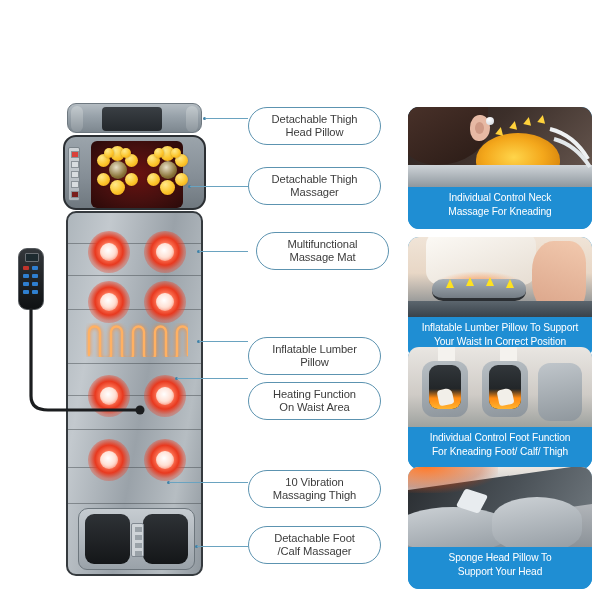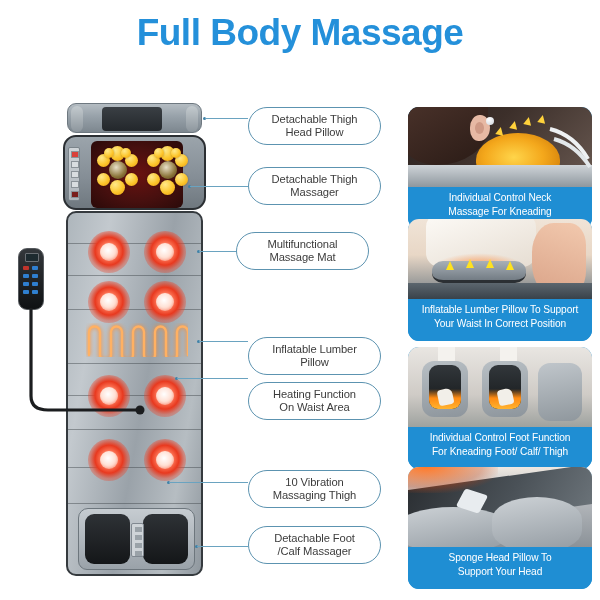--- a/index.html
+++ b/index.html
@@ -222,21 +222,20 @@
   .ph4 .r1{ left:-10px; top:40px; width:110px; height:46px; }
   .ph4 .r2{ left:84px; top:30px; width:90px; height:56px; }
   .ph4 .wedge{ position:absolute; left:52px; top:24px; width:24px; height:20px;
     background:#e8ecef; transform: rotate(18deg) skewX(-10deg); border-radius:3px; }
 </style>
 </head>
 <body>
 
 <div id="page">
 
-  <div class="title">Full Body Massage</div>
 
   <div class="product">
 
     <div class="head-pillow">
       <span class="hp-cap-l"></span>
       <span class="hp-cap-r"></span>
     </div>
 
     <div class="neck-unit">
       <div class="side-panel">
@@ -355,21 +354,21 @@
     </span>
   </div>
 
   <div class="pill" style="left:248px; top:167px">
     <span>
       <span>Detachable Thigh</span><br>
       <span>Massager</span>
     </span>
   </div>
 
-  <div class="pill" style="left:236px; top:232px">
+  <div class="pill" style="left:256px; top:232px">
     <span>
       <span>Multifunctional</span><br>
       <span>Massage Mat</span>
     </span>
   </div>
 
   <div class="pill" style="left:248px; top:337px">
     <span>
       <span>Inflatable Lumber</span><br>
       <span>Pillow</span>
@@ -412,21 +411,21 @@
         <path d="M2 4 Q26 10 40 34" stroke="#eef1f3" stroke-width="4" fill="none"></path>
         <path d="M6 14 Q28 20 42 42" stroke="#e2e7ea" stroke-width="4" fill="none"></path>
       </svg>
     </div>
     <div class="cap">
       <span>Individual Control Neck</span><br>
       <span>Massage For Kneading</span>
     </div>
   </div>
 
-  <div class="card" style="top:219px">
+  <div class="card" style="top:237px">
     <div class="photo ph2">
       <span class="shirt"></span>
       <span class="arm"></span>
       <span class="heat"></span>
       <span class="pillow"></span>
       <span class="arr" style="left:38px; top:42px"></span>
       <span class="arr" style="left:58px; top:40px"></span>
       <span class="arr" style="left:78px; top:40px"></span>
       <span class="arr" style="left:98px; top:42px"></span>
       <span class="base"></span>

